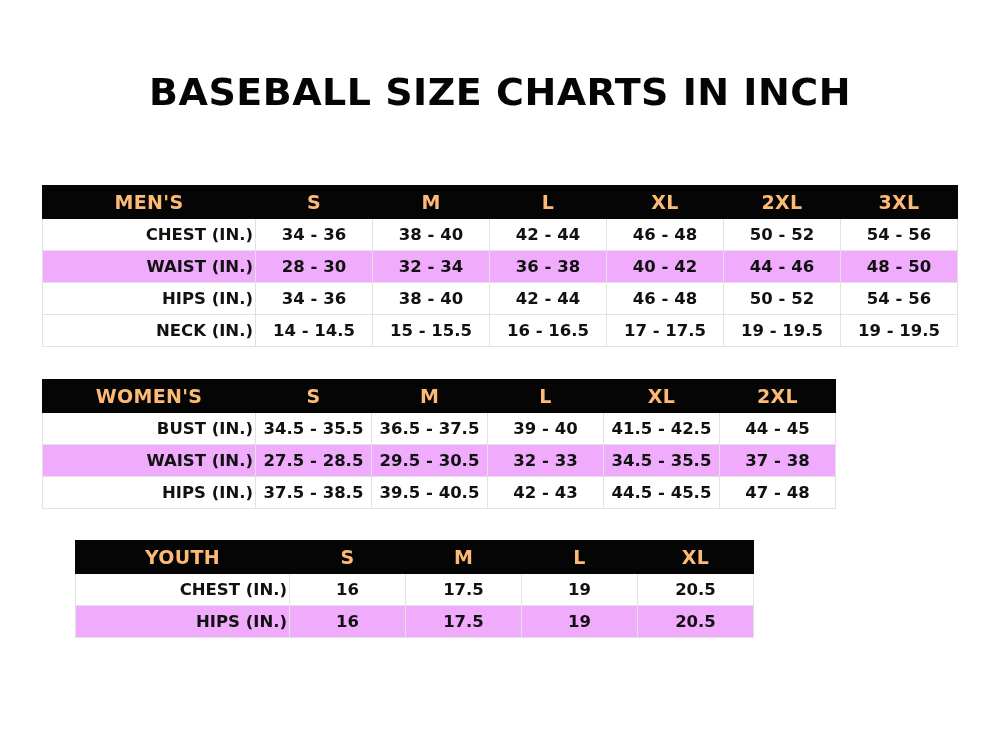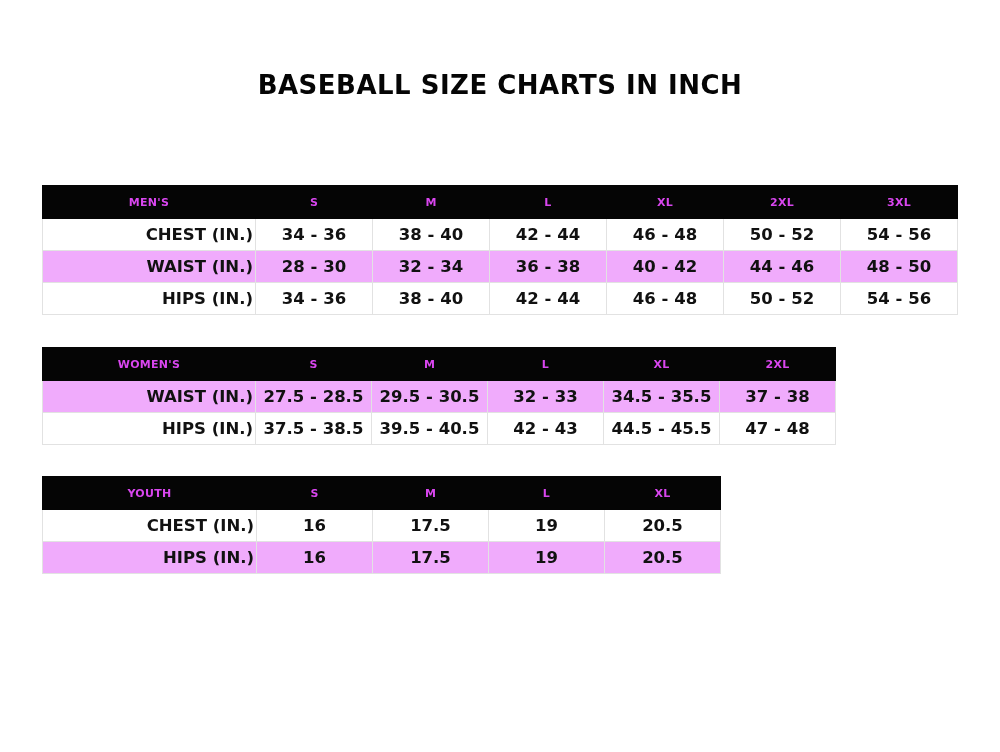--- a/index.html
+++ b/index.html
@@ -21,21 +21,21 @@
     background: #ffffff;
   }
   .title {
     position: absolute;
     top: 70px;
     left: 0;
     width: 1000px;
     text-align: center;
     font-family: "DejaVu Sans", sans-serif;
     font-weight: bold;
-    font-size: 26px;
+    font-size: 38px;
     letter-spacing: 0.5px;
     color: #050505;
   }
 
   .tables {
     position: absolute;
     top: 185px;
     left: 42px;
     width: 916px;
   }
@@ -55,24 +55,24 @@
     text-align: center;
     vertical-align: middle;
     height: 31px;
     padding: 0 2px;
     background: #ffffff;
     white-space: nowrap;
   }
 
   table.size-table thead th {
     background: #050505;
-    color: #d946ef;
+    color: #fdba74;
     border: 1px solid #050505;
     height: 32px;
-    font-size: 11px;
+    font-size: 19px;
     letter-spacing: 0.3px;
   }
 
   table.size-table thead th.row-label-head {
     text-align: center;
   }
 
   table.size-table tbody tr.alt td {
     background: #f0abfc;
   }
@@ -86,21 +86,21 @@
   .men-table { width: 916px; }
   .men-table col.c0 { width: 213px; }
   .men-table col.cN { width: 117px; }
 
   
   .women-table { width: 794px; }
   .women-table col.c0 { width: 213px; }
   .women-table col.cN { width: 116px; }
 
   
-  .youth-table { width: 679px; }
+  .youth-table { width: 679px; margin-left: 33px; }
   .youth-table col.c0 { width: 214px; }
   .youth-table col.cN { width: 116px; }
 
   .table-gap { height: 32px; }
   .table-gap-2 { height: 31px; }
 </style>
 </head>
 <body>
 
 <div class="page">
@@ -151,20 +151,29 @@
         </tr>
         <tr>
           <td class="row-label">HIPS (IN.)</td>
           <td>34 - 36</td>
           <td>38 - 40</td>
           <td>42 - 44</td>
           <td>46 - 48</td>
           <td>50 - 52</td>
           <td>54 - 56</td>
         </tr>
+        <tr>
+          <td class="row-label">NECK (IN.)</td>
+          <td>14 - 14.5</td>
+          <td>15 - 15.5</td>
+          <td>16 - 16.5</td>
+          <td>17 - 17.5</td>
+          <td>19 - 19.5</td>
+          <td>19 - 19.5</td>
+        </tr>
       </tbody>
     </table>
 
     <div class="table-gap"></div>
 
     <table class="size-table women-table">
       <colgroup>
         <col class="c0">
           <col class="cN">
           <col class="cN">
@@ -176,20 +185,28 @@
         <tr>
           <th class="row-label-head">WOMEN'S</th>
           <th>S</th>
           <th>M</th>
           <th>L</th>
           <th>XL</th>
           <th>2XL</th>
         </tr>
       </thead>
       <tbody>
+        <tr>
+          <td class="row-label">BUST (IN.)</td>
+          <td>34.5 - 35.5</td>
+          <td>36.5 - 37.5</td>
+          <td>39 - 40</td>
+          <td>41.5 - 42.5</td>
+          <td>44 - 45</td>
+        </tr>
         <tr class="alt">
           <td class="row-label">WAIST (IN.)</td>
           <td>27.5 - 28.5</td>
           <td>29.5 - 30.5</td>
           <td>32 - 33</td>
           <td>34.5 - 35.5</td>
           <td>37 - 38</td>
         </tr>
         <tr>
           <td class="row-label">HIPS (IN.)</td>

